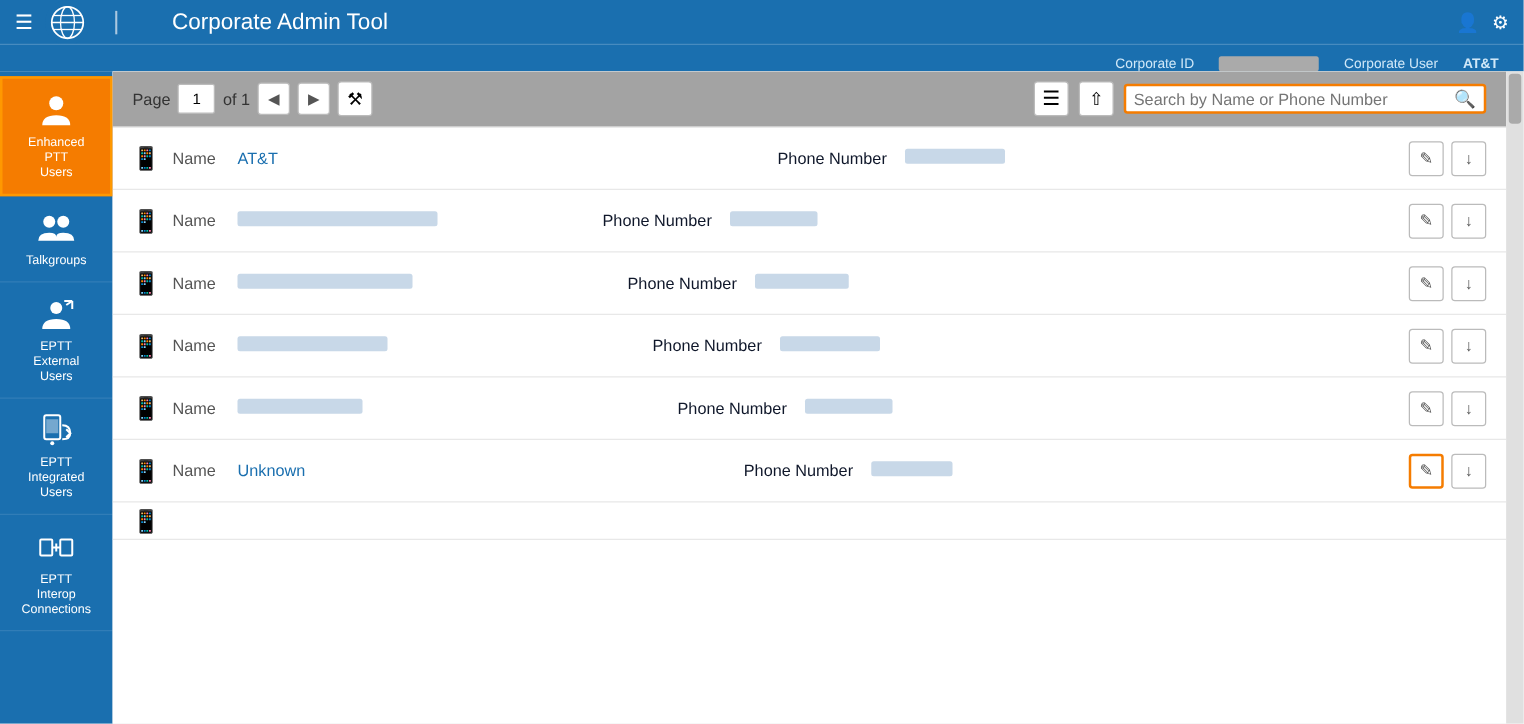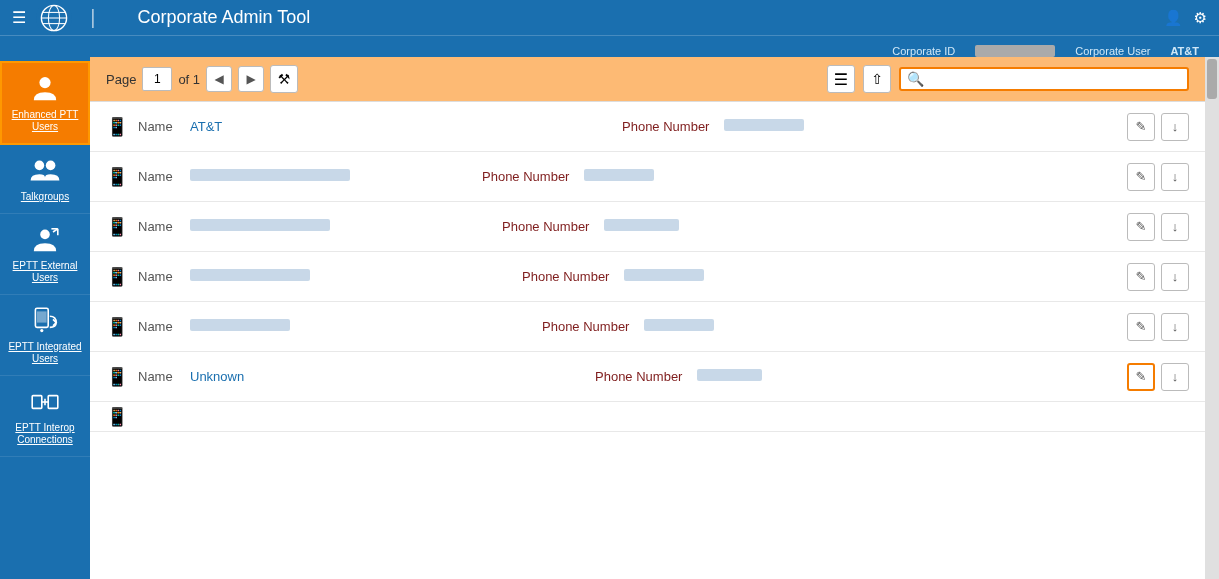--- a/index.html
+++ b/index.html
@@ -51,28 +51,27 @@
       flex-direction: column;
       align-items: center;
       padding-top: 4px;
       flex-shrink: 0;
     }
     .sidebar-item {
       width: 100%;
       display: flex;
       flex-direction: column;
       align-items: center;
-      padding: 10px 4px;
+      padding: 10px 21px;
       cursor: pointer;
       color: white;
       font-size: 11px;
       text-align: center;
       gap: 4px;
       border-bottom: 1px solid rgba(255,255,255,0.1);
-      text-decoration: underline;
     }
     .sidebar-item.active {
       background: #f57c00;
       border: 2px solid #ff9800;
     }
     .sidebar-item svg { width: 32px; height: 32px; fill: white; }
     .sidebar-label { font-size: 10px; line-height: 1.2; }
 
     
     .content-area {
@@ -90,21 +89,21 @@
       display: flex;
       align-items: center;
       gap: 12px;
       border-bottom: 1px solid #ccc;
     }
     .page-title { font-size: 16px; font-weight: bold; color: #333; }
     .page-count { font-size: 13px; color: #666; }
 
     
     .toolbar {
-      background: #fdba74;
+      background: #a3a3a3;
       padding: 8px 16px;
       display: flex;
       align-items: center;
       justify-content: space-between;
       border-bottom: 1px solid #ddd;
     }
     .toolbar-left { display: flex; align-items: center; gap: 6px; }
     .page-label { font-size: 13px; color: #333; }
     .page-input {
       width: 30px; height: 24px;
@@ -174,21 +173,21 @@
       flex-shrink: 0;
     }
     .row-name-val.att { color: #1a6faf; }
     .row-name-val.unknown { color: #1a6faf; }
     .row-name-blur {
       height: 12px;
       background: #c8d8e8;
       border-radius: 2px;
       display: inline-block;
     }
-    .row-phone-label { color: #7f1d1d; font-size: 13px; width: 90px; flex-shrink: 0; margin-left: auto; }
+    .row-phone-label { color: #0f172a; font-size: 13px; width: 90px; flex-shrink: 0; margin-left: auto; }
     .row-phone-val {
       width: 90px;
       flex-shrink: 0;
     }
     .row-phone-blur {
       height: 12px;
       background: #c8d8e8;
       border-radius: 2px;
       display: inline-block;
     }
@@ -343,20 +342,21 @@
             <input class="page-input" type="text" value="1" style="">
             <span class="page-of">of 1</span>
             <button class="nav-btn">◀</button>
             <button class="nav-btn">▶</button>
             <button class="tool-btn">⚒</button>
           </div>
           <div class="toolbar-right">
             <button class="tool-btn" style="font-size:16px;">☰</button>
             <button class="tool-btn" style="font-size:14px;">⇧</button>
             <div class="search-box">
+              <input class="search-input" type="text" placeholder="Search by Name or Phone Number" style="">
               <span class="search-icon">🔍</span>
             </div>
           </div>
         </div>
 
         <div class="table-container">
 
           <div class="table-row">
             <span class="row-icon">📱</span>
             <span class="row-name-label">Name</span>

